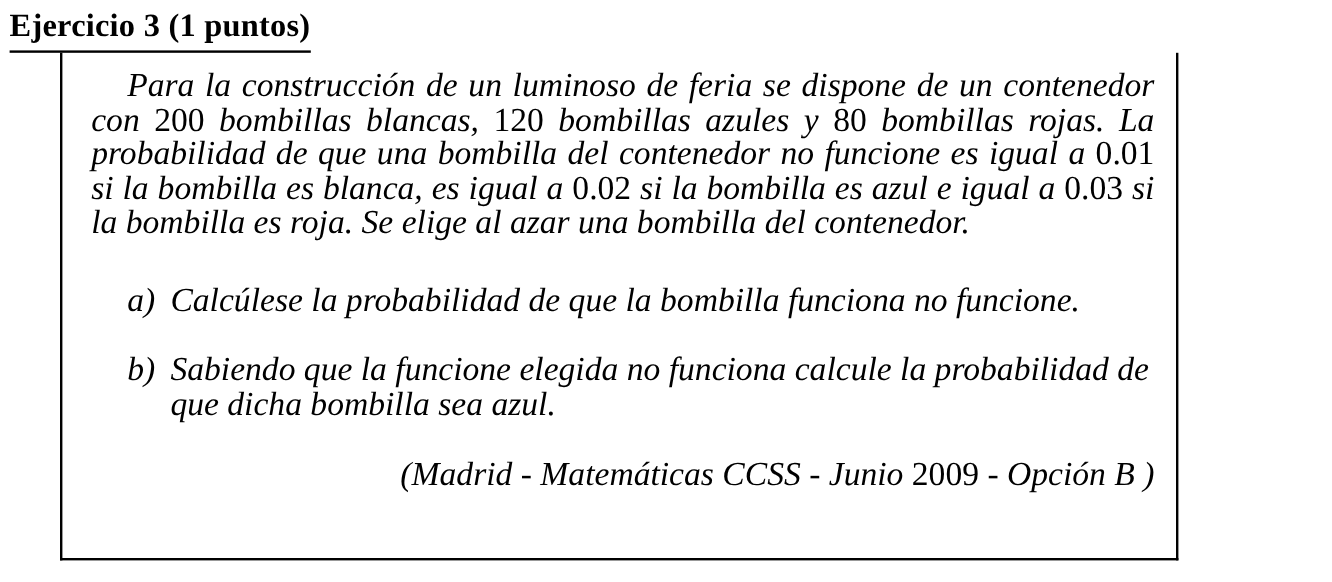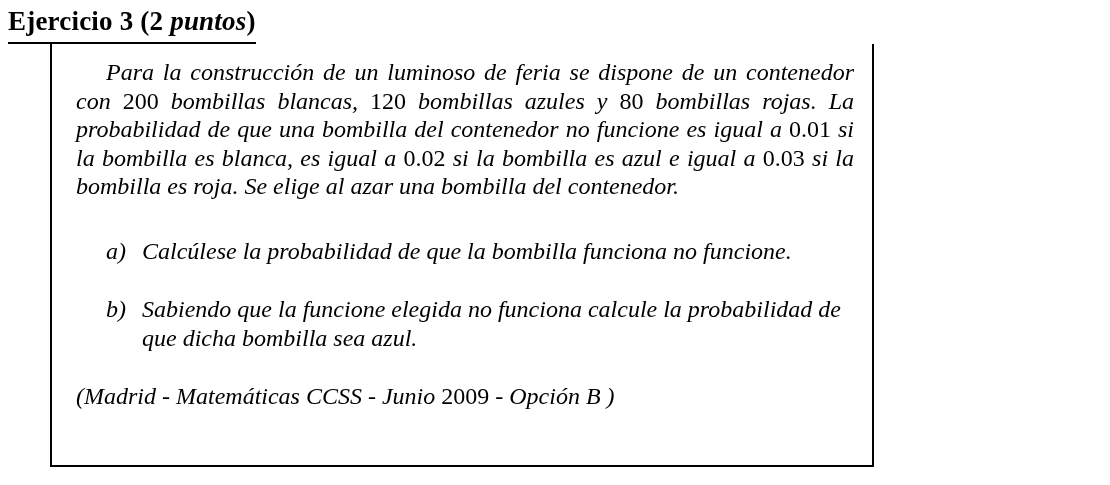--- a/index.html
+++ b/index.html
@@ -22,35 +22,34 @@
     top: 6px;
     font-size: 27px;
     font-weight: bold;
     font-style: normal;
     letter-spacing: 0.2px;
     padding-bottom: 5px;
     border-bottom: 2px solid #000000;
     white-space: pre;
   }
   .exercise-title .it {
-    font-style: italic;
   }
   .problem-box {
     position: absolute;
     left: 50px;
     top: 44px;
-    width: 824px;
+    width: 932px;
     height: 423px;
     box-sizing: border-box;
     border-left: 2px solid #000000;
     border-right: 2px solid #000000;
     border-bottom: 2px solid #000000;
     padding: 14px 18px 0 24px;
     font-style: italic;
-    font-size: 24px;
+    font-size: 28px;
     line-height: 28.5px;
   }
   .statement {
     margin: 0;
     text-indent: 30px;
     text-align: justify;
   }
   .items {
     margin-top: 36px;
     padding-left: 30px;
@@ -60,34 +59,34 @@
     margin-bottom: 30px;
   }
   .item-label {
     flex: none;
     width: 36px;
   }
   .item-text {
     flex: 1;
   }
   .citation {
-    text-align: left;
+    text-align: right;
     margin-top: 8px;
   }
   
   .num {
     font-style: normal;
   }
 </style>
 </head>
 <body>
 
 <div class="page">
 
-  <div class="exercise-title"><span>Ejercicio 3 (2 </span><span class="it">puntos</span><span>)</span></div>
+  <div class="exercise-title"><span>Ejercicio 3 (1 </span><span class="it">puntos</span><span>)</span></div>
 
   <div class="problem-box">
 
     <p class="statement">Para la construcción de un luminoso de feria se dispone de un contenedor con <span class="num">200</span> bombillas blancas, <span class="num">120</span> bombillas azules y <span class="num">80</span> bombillas rojas. La probabilidad de que una bombilla del contenedor no funcione es igual a <span class="num">0.01</span> si la bombilla es blanca, es igual a <span class="num">0.02</span> si la bombilla es azul e igual a <span class="num">0.03</span> si la bombilla es roja. Se elige al azar una bombilla del contenedor.</p>
 
     <div class="items">
 
       <div class="item">
         <span class="item-label">a)</span>
         <span class="item-text">Calcúlese la probabilidad de que la bombilla funciona no funcione.</span>

